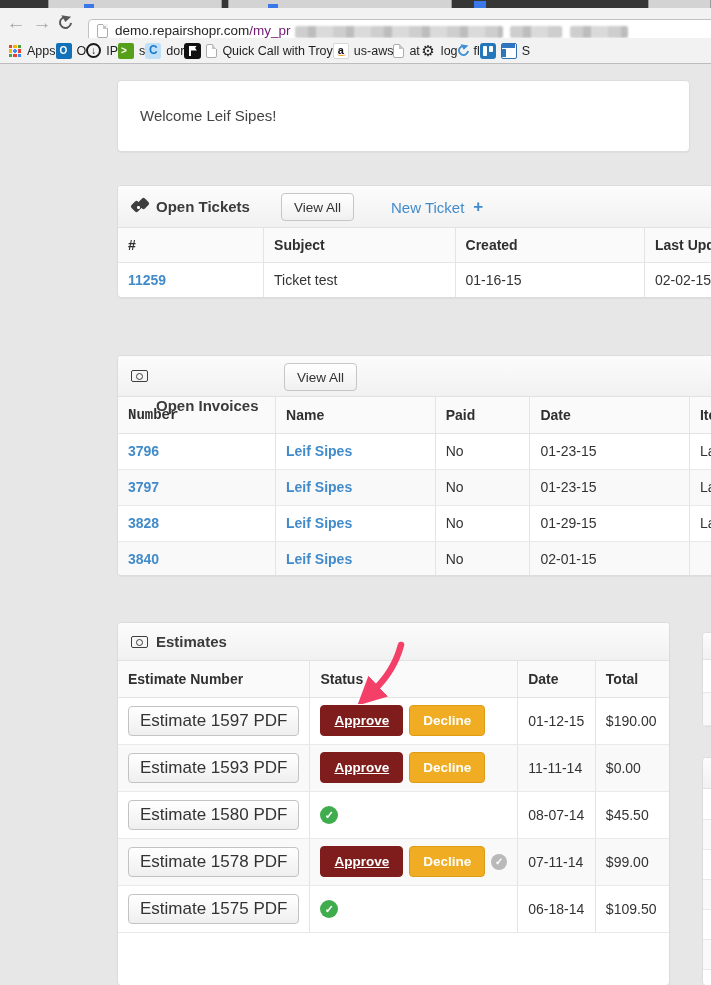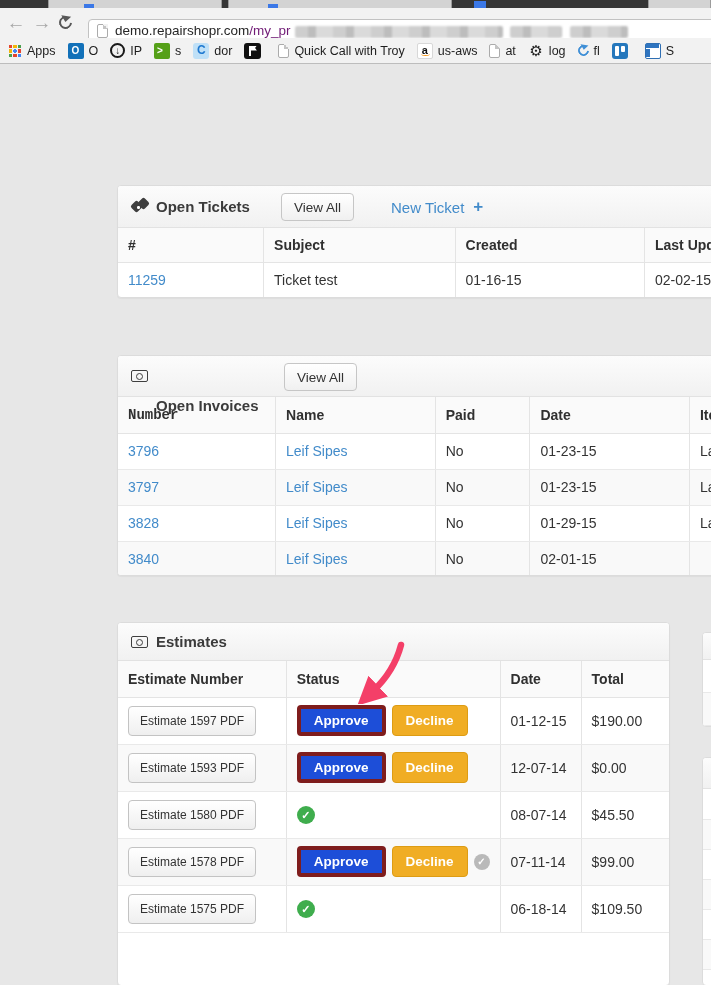--- a/index.html
+++ b/index.html
@@ -16,21 +16,21 @@
   .navbtn { position:absolute; top:3px; width:22px; height:24px; font-size:19px; line-height:24px; text-align:center; color:#a6a6a6; background:none; border:none; font-family:inherit; }
   .css-reload { position:absolute; display:inline-block; width:13px; height:13px; border:2.5px solid #585858; border-radius:50%; border-right-color:transparent; transform:rotate(-40deg); }
   .css-reload::after { content:""; position:absolute; right:-3px; top:-1px; border-left:5px solid transparent; border-right:5px solid transparent; border-top:6px solid #585858; transform:rotate(48deg); }
   .urlbar { position:absolute; left:88px; top:11px; width:630px; height:24px; background:#fff; border:1px solid #c2c2c2; border-radius:4px; }
   .urltext { position:absolute; left:26px; top:0; height:22px; line-height:22px; font-size:13.5px; white-space:nowrap; }
   .url-domain { color:#262626; }
   .url-path { color:#701a75; }
   .redact { position:absolute; top:6px; height:12px; border-radius:2px; filter:blur(1.3px);
             background:repeating-linear-gradient(90deg,#cecece 0 13px,#bdbdbd 13px 21px,#dadada 21px 38px); }
 
-  .bookmarks { position:absolute; top:38px; left:0; width:711px; height:26px; background:#f2f2f2; border-bottom:1px solid #bdbdbd; display:flex; align-items:center; padding-left:8px; gap:12px; overflow:hidden; z-index:9; }
+  .bookmarks { position:absolute; top:38px; left:0; width:711px; height:26px; background:#f2f2f2; border-bottom:1px solid #bdbdbd; display:flex; align-items:center; padding-left:8px; overflow:hidden; z-index:9; }
   .bm { display:flex; align-items:center; gap:5px; font-size:12.5px; color:#1e1e1e; white-space:nowrap; flex:0 0 auto; }
 
   
   .ic-apps { width:14px; height:14px;
     background:
       radial-gradient(circle at 2.5px 2.5px,#e5432e 1.8px,transparent 2px),
       radial-gradient(circle at 7px 2.5px,#f3b607 1.8px,transparent 2px),
       radial-gradient(circle at 11.5px 2.5px,#4a9e4d 1.8px,transparent 2px),
       radial-gradient(circle at 2.5px 7px,#f3b607 1.8px,transparent 2px),
       radial-gradient(circle at 7px 7px,#4285f4 1.8px,transparent 2px),
@@ -73,36 +73,36 @@
   .btn-viewall { position:absolute; height:28px; padding:0 12px; background:linear-gradient(#fff,#f0f0f0); border:1px solid #c6c6c6; border-radius:4px; font-size:13.5px; color:#333; font-family:inherit; }
   .newticket { position:absolute; left:273px; top:11px; font-size:15px; color:#428bca; display:flex; align-items:center; gap:9px; text-decoration:none; }
   .newticket .plus { font-size:17px; font-weight:bold; }
 
   table { border-collapse:collapse; table-layout:fixed; font-size:14px; color:#333; }
   th, td { border-left:1px solid #e4e4e4; padding:0 10px; text-align:left; vertical-align:middle; overflow:hidden; white-space:nowrap; }
   th:first-child, td:first-child { border-left:none; }
   thead th { font-weight:bold; background:#fafafa; border-bottom:1px solid #e4e4e4; color:#303030; }
   tbody td { border-bottom:1px solid #e9e9e9; }
   tr.stripe td { background:#f9f9f9; }
-  .lnk { color:#428bca; text-decoration:none; }
+  .lnk { color:#428bca; text-decoration:none;font-weight:bold; }
 
   
   .ic-tags { position:absolute; left:13px; width:22px; height:17px; }
   .ic-tags::before, .ic-tags::after { content:""; position:absolute; width:9px; height:9px; background:#3e3e3e; border-radius:2px; transform:rotate(45deg); }
   .ic-tags::before { left:1px; top:4px; }
   .ic-tags::after { left:8px; top:1px; }
   .tagdot { position:absolute; left:6px; top:8px; width:2.5px; height:2.5px; background:#fff; border-radius:50%; z-index:1; }
   .ic-money { position:absolute; left:13px; width:17px; height:12px; border:1.5px solid #3f3f3f; border-radius:2px; }
   .ic-money::after { content:""; position:absolute; left:4px; top:1.5px; width:5px; height:5px; border:1.5px solid #3f3f3f; border-radius:50%; }
 
   
-  .btn-pdf { height:30px; padding:0 11px; border:1px solid #c3c3c3; border-radius:4px; background:linear-gradient(#fff,#efefef); font-size:12px; color:#333; font-family:inherit; }
+  .btn-pdf { height:30px; padding:0 11px; border:1px solid #c3c3c3; border-radius:4px; background:linear-gradient(#fff,#efefef); font-size:17px; color:#333; font-family:inherit; }
   .statuscell { display:flex; align-items:center; gap:6px; }
   .btn-status { height:31px; padding:0 13px; border-radius:4px; color:#fff; font-weight:bold; font-size:13.5px; font-family:inherit; }
-  .btn-approve { background:#1d4ed8; border:4px solid #7f1d1d; }
+  .btn-approve { background:#7f1d1d; border:1px solid #7f1d1d;text-decoration:underline; }
   .btn-decline { background:#f0ad24; border:1px solid #dd9c14; }
   .check { display:inline-block; width:18px; height:18px; border-radius:50%; color:#fff; font-size:11px; font-weight:bold; text-align:center; line-height:18px; }
   .check::after { content:"\2713"; }
   .check.green { background:#3fad4d; }
   .check.gray { background:#b9b9b9; width:16px; height:16px; line-height:16px; font-size:10px; }
 
   .annotation-arrow { position:absolute; left:356px; top:640px; z-index:6; }
 
   .sliver { position:absolute; left:702px; width:40px; background:#fff; border:1px solid #dcdcdc; border-radius:4px; overflow:hidden; }
   .shead { background:linear-gradient(#fcfcfc,#f1f1f1); border-bottom:1px solid #e2e2e2; }
@@ -190,20 +190,23 @@
         <span></span>
       </span>
     <span class="bm">
         <span class="ic-bluewin"></span>
         <span>S</span>
       </span>
   </div>
 
   <div class="pagebg"></div>
 
+  <div class="panel" style="left:117px;top:80px;width:573px;height:72px;">
+    <div class="welcome-text">Welcome Leif Sipes!</div>
+  </div>
 
   <div class="panel" style="left:117px;top:185px;width:740px;height:113px;">
     <div class="phead" style="height:42px;">
       <span class="ic-tags" style="top:12px;">
           <span class="tagdot"></span>
         </span>
       <span class="ptitle" style="top:12px;">Open Tickets</span>
       <button class="btn-viewall" style="left:163px;top:7px;">View All</button>
       <a class="newticket">
           <span>New Ticket</span>
@@ -325,21 +328,21 @@
           <td>$190.00</td>
         </tr>
         <tr class="stripe">
           <td style="height:47px;margin-left:16px;"><button class="btn-pdf">Estimate 1593 PDF</button></td>
           <td>
               <span class="statuscell">
             <button class="btn-status btn-approve">Approve</button>
             <button class="btn-status btn-decline">Decline</button>
           </span>
             </td>
-          <td>12-07-14</td>
+          <td>11-11-14</td>
           <td>$0.00</td>
         </tr>
         <tr>
           <td style="height:47px;text-decoration:underline;"><button class="btn-pdf">Estimate 1580 PDF</button></td>
           <td>
               <span class="statuscell">
                 <span class="check green"></span>
               </span>
             </td>
           <td>08-07-14</td>

